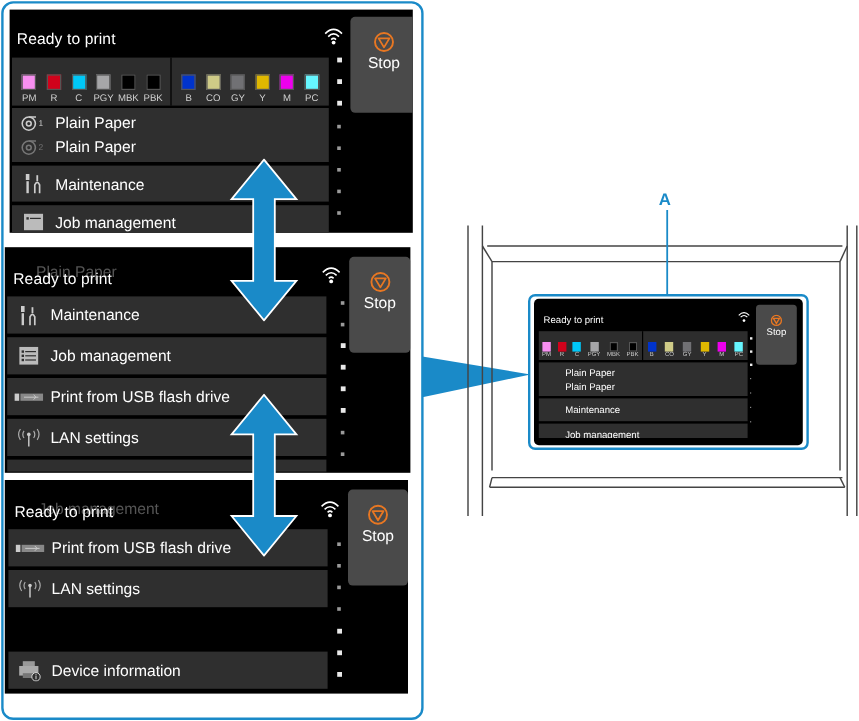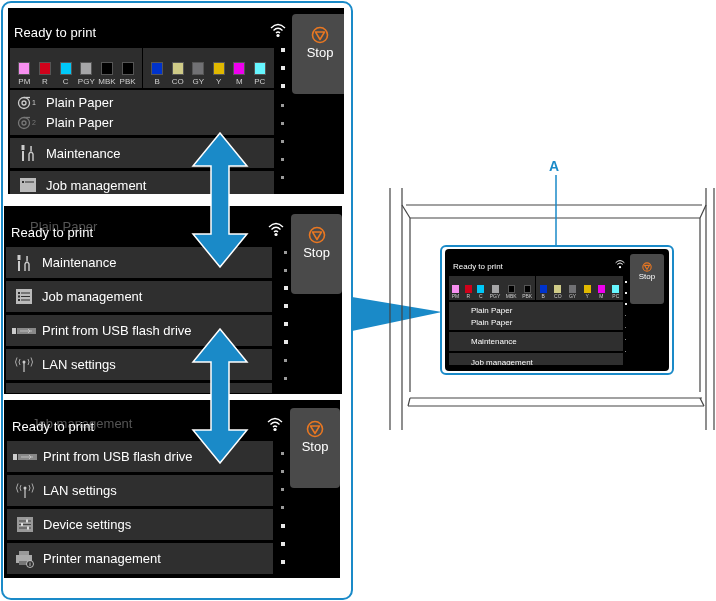--- a/index.html
+++ b/index.html
@@ -329,44 +329,32 @@
   <div class="menu-item" style="left:3px; top:75px; width:266px; height:31px;">
     <span class="ico">
       <svg width="20" height="16" viewBox="0 0 20 16">
           <path d="M10 5 L10 15" stroke="#ccc" stroke-width="1.2"></path>
           <circle cx="10" cy="5" r="1.5" fill="#ccc"></circle>
           <path d="M6 2 Q4 5 6 8 M14 2 Q16 5 14 8 M3 0.5 Q0 5 3 9.5 M17 0.5 Q20 5 17 9.5" stroke="#aaa" stroke-width="1" fill="none"></path>
         </svg>
     </span>
     <span>LAN settings</span>
   </div>
-  <div class="menu-item" style="left:3px; top:109px; width:266px; height:31px;">
-    <span class="ico">
-      <svg width="16" height="15" viewBox="0 0 16 15">
-          <rect x="0" y="0" width="16" height="15" fill="#999"></rect>
-          <path d="M2 4 L14 4 M2 7.5 L14 7.5 M2 11 L14 11" stroke="#444" stroke-width="1"></path>
-          <rect x="9" y="2.5" width="2" height="3" fill="#ddd"></rect>
-          <rect x="4" y="6" width="2" height="3" fill="#ddd"></rect>
-          <rect x="10" y="9.5" width="2" height="3" fill="#ddd"></rect>
-        </svg>
-    </span>
-    <span>Device settings</span>
-  </div>
   <div class="menu-item" style="left:3px; top:143px; width:266px; height:31px;">
     <span class="ico">
       <svg width="20" height="18" viewBox="0 0 20 18">
           <rect x="4" y="1" width="10" height="4" fill="#999"></rect>
           <rect x="1" y="5" width="16" height="8" fill="#aaa"></rect>
           <rect x="4" y="11" width="10" height="4" fill="#777"></rect>
           <circle cx="15" cy="14" r="3.5" fill="#2f2f2f" stroke="#ddd" stroke-width="0.8"></circle>
           <rect x="14.6" y="13" width="0.8" height="3" fill="#ddd"></rect>
           <rect x="14.6" y="11.8" width="0.8" height="0.8" fill="#ddd"></rect>
         </svg>
     </span>
-    <span>Printer management</span>
+    <span>Device information</span>
   </div>
 </div>
 
 <svg class="arrow" style="left:190px; top:132px;" width="60" height="136" viewBox="0 0 60 136">
   <path d="M30 1 L57 34 L39 34 L39 102 L57 102 L30 135 L3 102 L21 102 L21 34 L3 34 Z" fill="#1a8ac8" stroke="#fff" stroke-width="1.5"></path>
 </svg>
 <svg class="arrow" style="left:190px; top:328px;" width="60" height="136" viewBox="0 0 60 136">
   <path d="M30 1 L57 34 L39 34 L39 102 L57 102 L30 135 L3 102 L21 102 L21 34 L3 34 Z" fill="#1a8ac8" stroke="#fff" stroke-width="1.5"></path>
 </svg>
 

